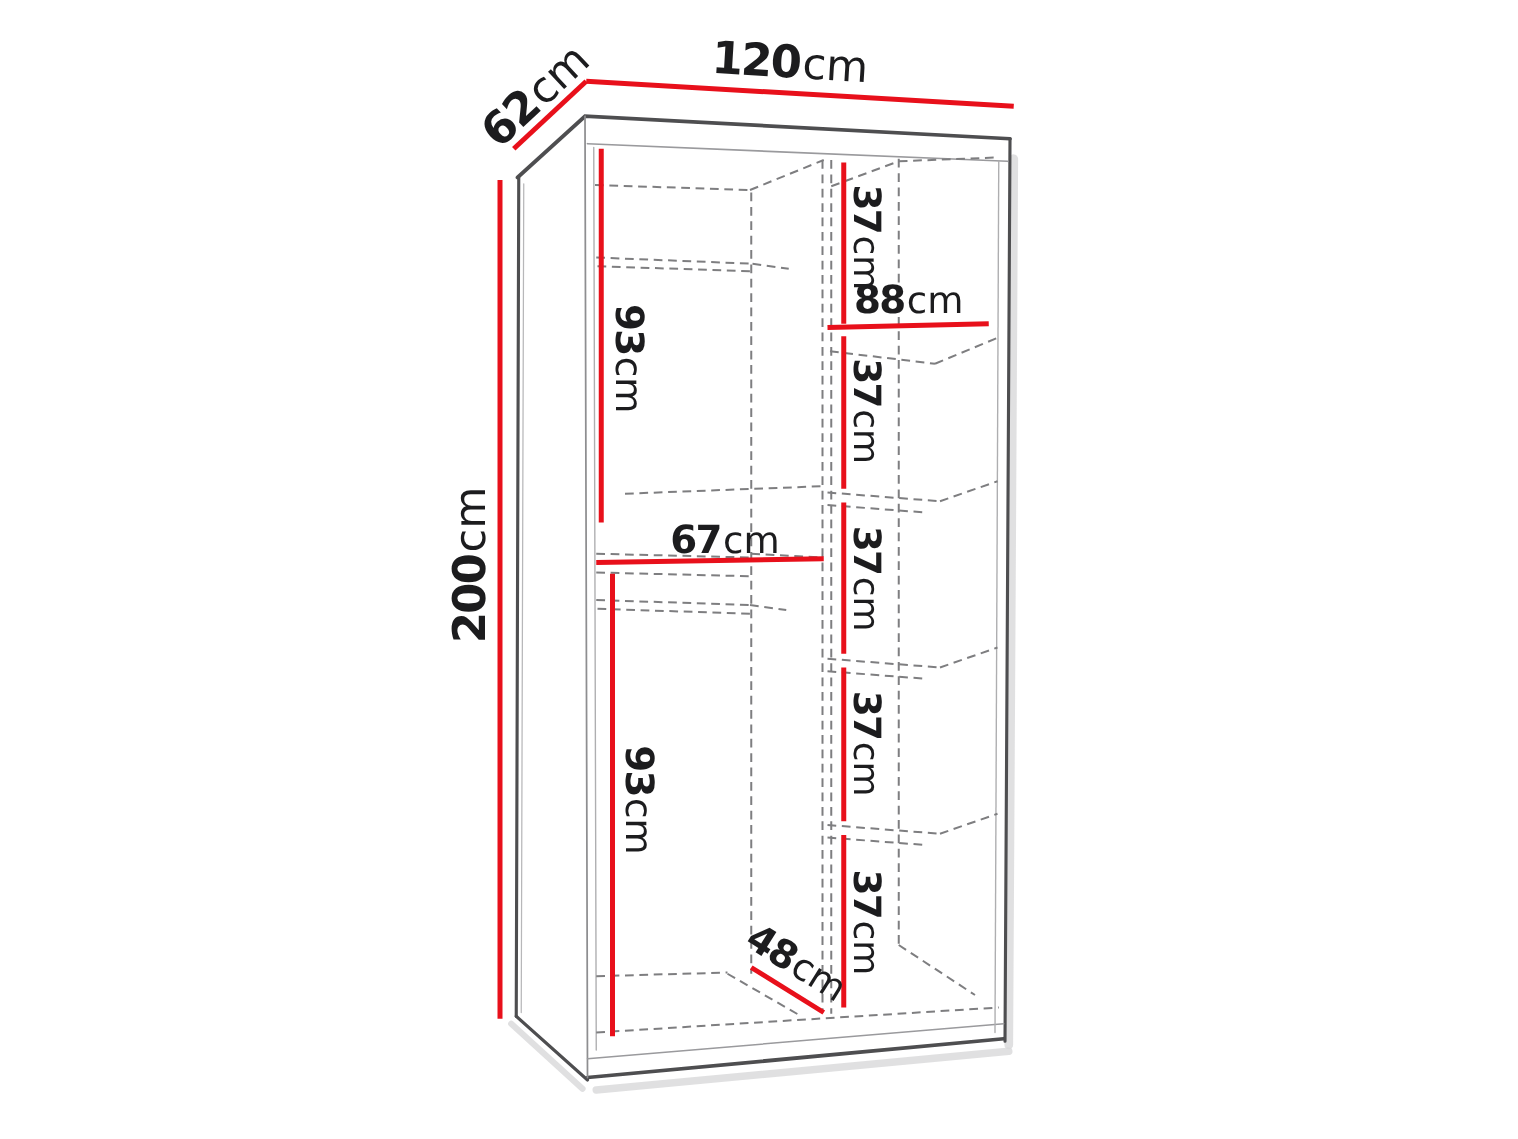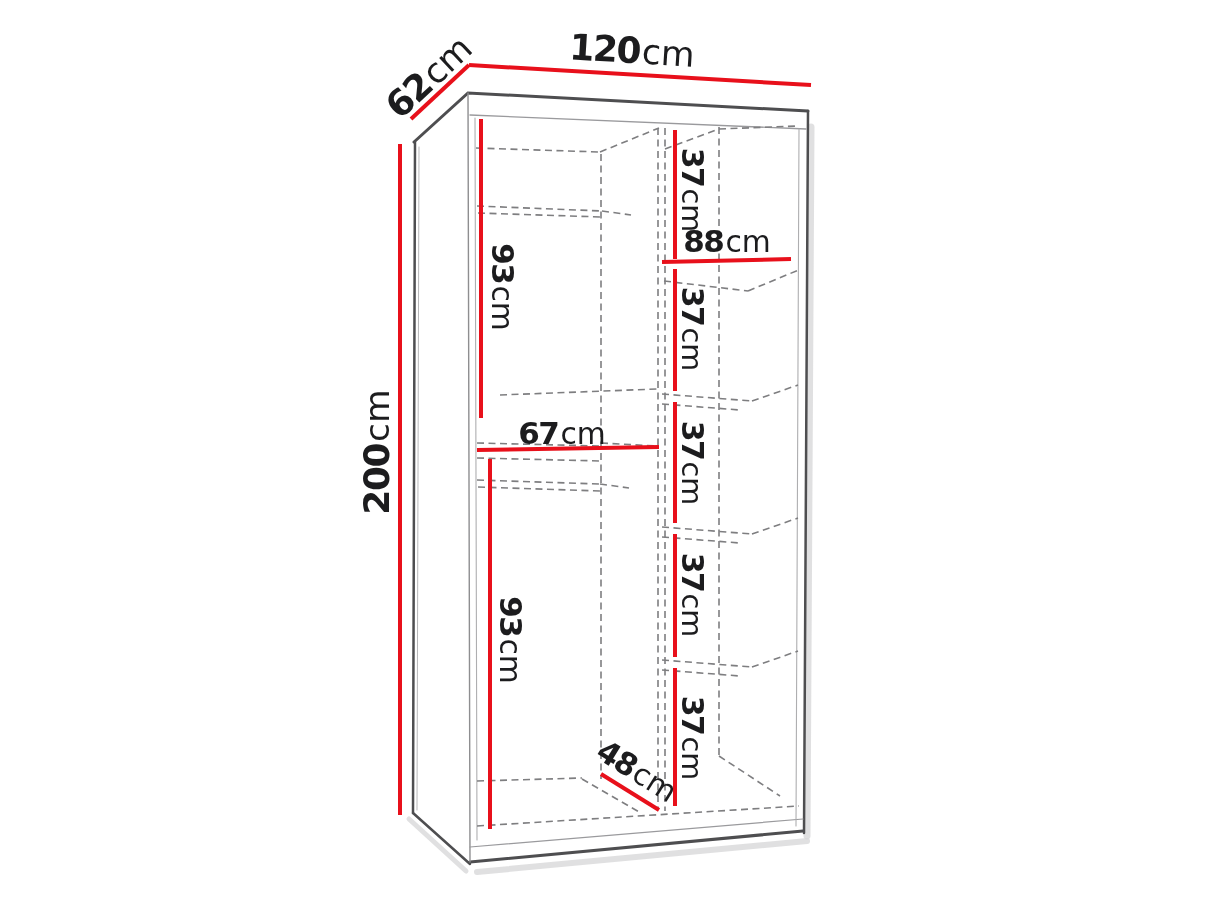--- a/index.html
+++ b/index.html
@@ -127,21 +127,21 @@
   </div>
 
   <div class="dim fs-big" style="left:377px;top:452px;--rot:-90deg;">
     <span class="num">200</span><span class="unit">cm</span>
   </div>
 
   <div class="dim fs-mid" style="left:502px;top:287px;--rot:90deg;">
     <span class="num">93</span><span class="unit">cm</span>
   </div>
 
-  <div class="dim fs-mid" style="left:562px;top:433px;">
+  <div class="dim fs-mid" style="left:580px;top:433px;">
     <span class="num">67</span><span class="unit">cm</span>
   </div>
 
   <div class="dim fs-mid" style="left:510px;top:640px;--rot:90deg;">
     <span class="num">93</span><span class="unit">cm</span>
   </div>
 
   <div class="dim fs-mid" style="left:637px;top:771px;--rot:32deg;">
     <span class="num">48</span><span class="unit">cm</span>
   </div>

